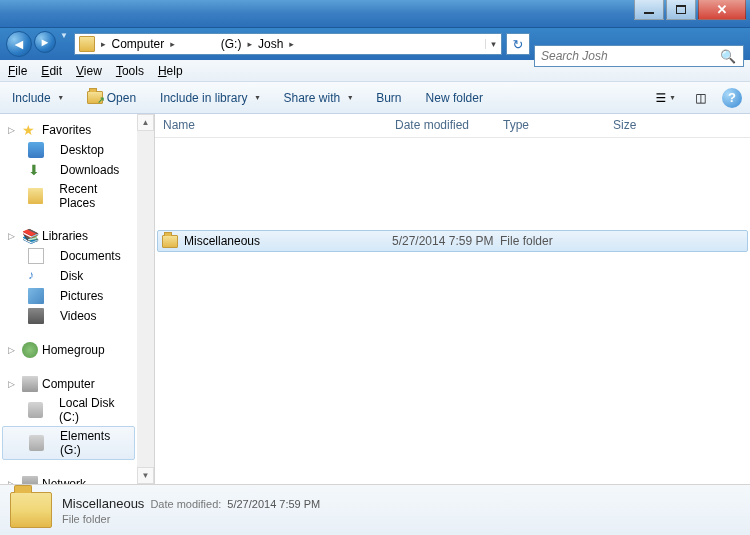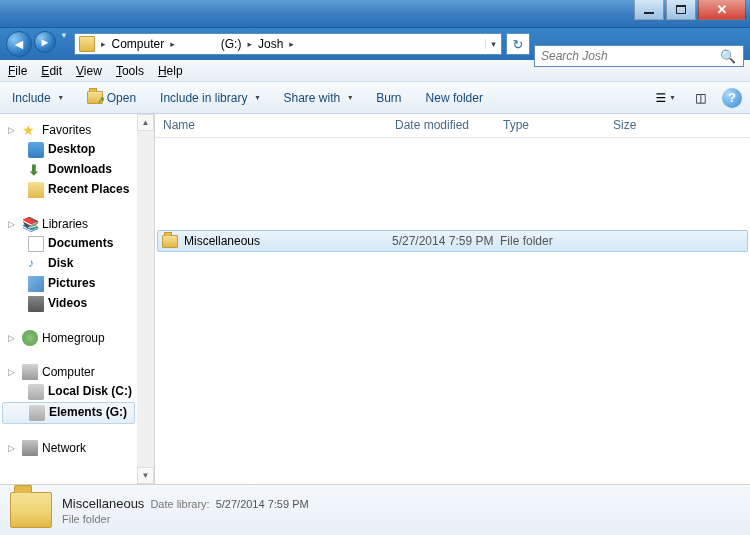--- a/index.html
+++ b/index.html
@@ -47,21 +47,21 @@
 .tb-right { margin-left: auto; display: flex; align-items: center; gap: 6px; }
 .view-btn { width: 30px; height: 20px; border: 1px solid transparent; display: flex; align-items: center; justify-content: center; }
 .help-btn { width: 20px; height: 20px; border-radius: 50%; background: radial-gradient(circle at 30% 30%, #a8d8f8, #3a8ad4); color: #fff; font-weight: bold; display: flex; align-items: center; justify-content: center; font-size: 13px; }
 
 
 .main { display: flex; height: 370px; background: #fff; }
 .sidebar { width: 155px; border-right: 1px solid #d4d4d4; overflow-y: auto; padding: 4px 0; position: relative; }
 .sidebar-scroll { position: absolute; right: 0; top: 0; bottom: 0; width: 17px; background: #f0f0f0; display: flex; flex-direction: column; }
 .scroll-up, .scroll-down { height: 17px; background: #f8f8f8; border: 1px solid #ddd; display: flex; align-items: center; justify-content: center; font-size: 8px; color: #666; }
 .tree { padding-right: 17px; }
-.tree-item { display: flex; gap: 4px; padding: 2px 4px 2px 8px; cursor: default; font-weight: bold; }
+.tree-item { display: flex; align-items: center; gap: 16px; padding: 2px 4px 2px 8px; cursor: default; }
 .tree-item.indent { padding-left: 28px; }
 .tree-item.selected { background: linear-gradient(to bottom, #f4f8fc, #e4eef8); border: 1px solid #b8d4ec; border-radius: 2px; margin: 0 2px; padding-left: 26px; }
 .tree-header { display: flex; align-items: center; gap: 4px; padding: 4px 4px 2px 8px; }
 .tree-spacer { height: 12px; }
 .expand { width: 10px; font-size: 9px; color: #888; }
 .ico { width: 16px; height: 16px; display: inline-block; }
 .ico-fav { color: #f4c542; font-size: 14px; }
 .ico-desktop { background: linear-gradient(to bottom, #5aa8e4, #3a7ac4); border-radius: 2px; }
 .ico-downloads { color: #4a8a3a; font-size: 14px; }
 .ico-recent { background: linear-gradient(to bottom, #f5e195, #e4b84a); border-radius: 1px; }
@@ -264,18 +264,18 @@
       </div>
     </div>
   </div>
 </div>
 
 <div class="details">
   <div class="details-icon"></div>
   <div class="details-text">
     <div class="details-line1">
       <span class="details-name">Miscellaneous</span>
-      <span class="details-label">Date library:</span>
+      <span class="details-label">Date modified:</span>
       <span class="details-val">5/27/2014 7:59 PM</span>
     </div>
     <span class="details-type">File folder</span>
   </div>
 </div>
 
 </body></html>

